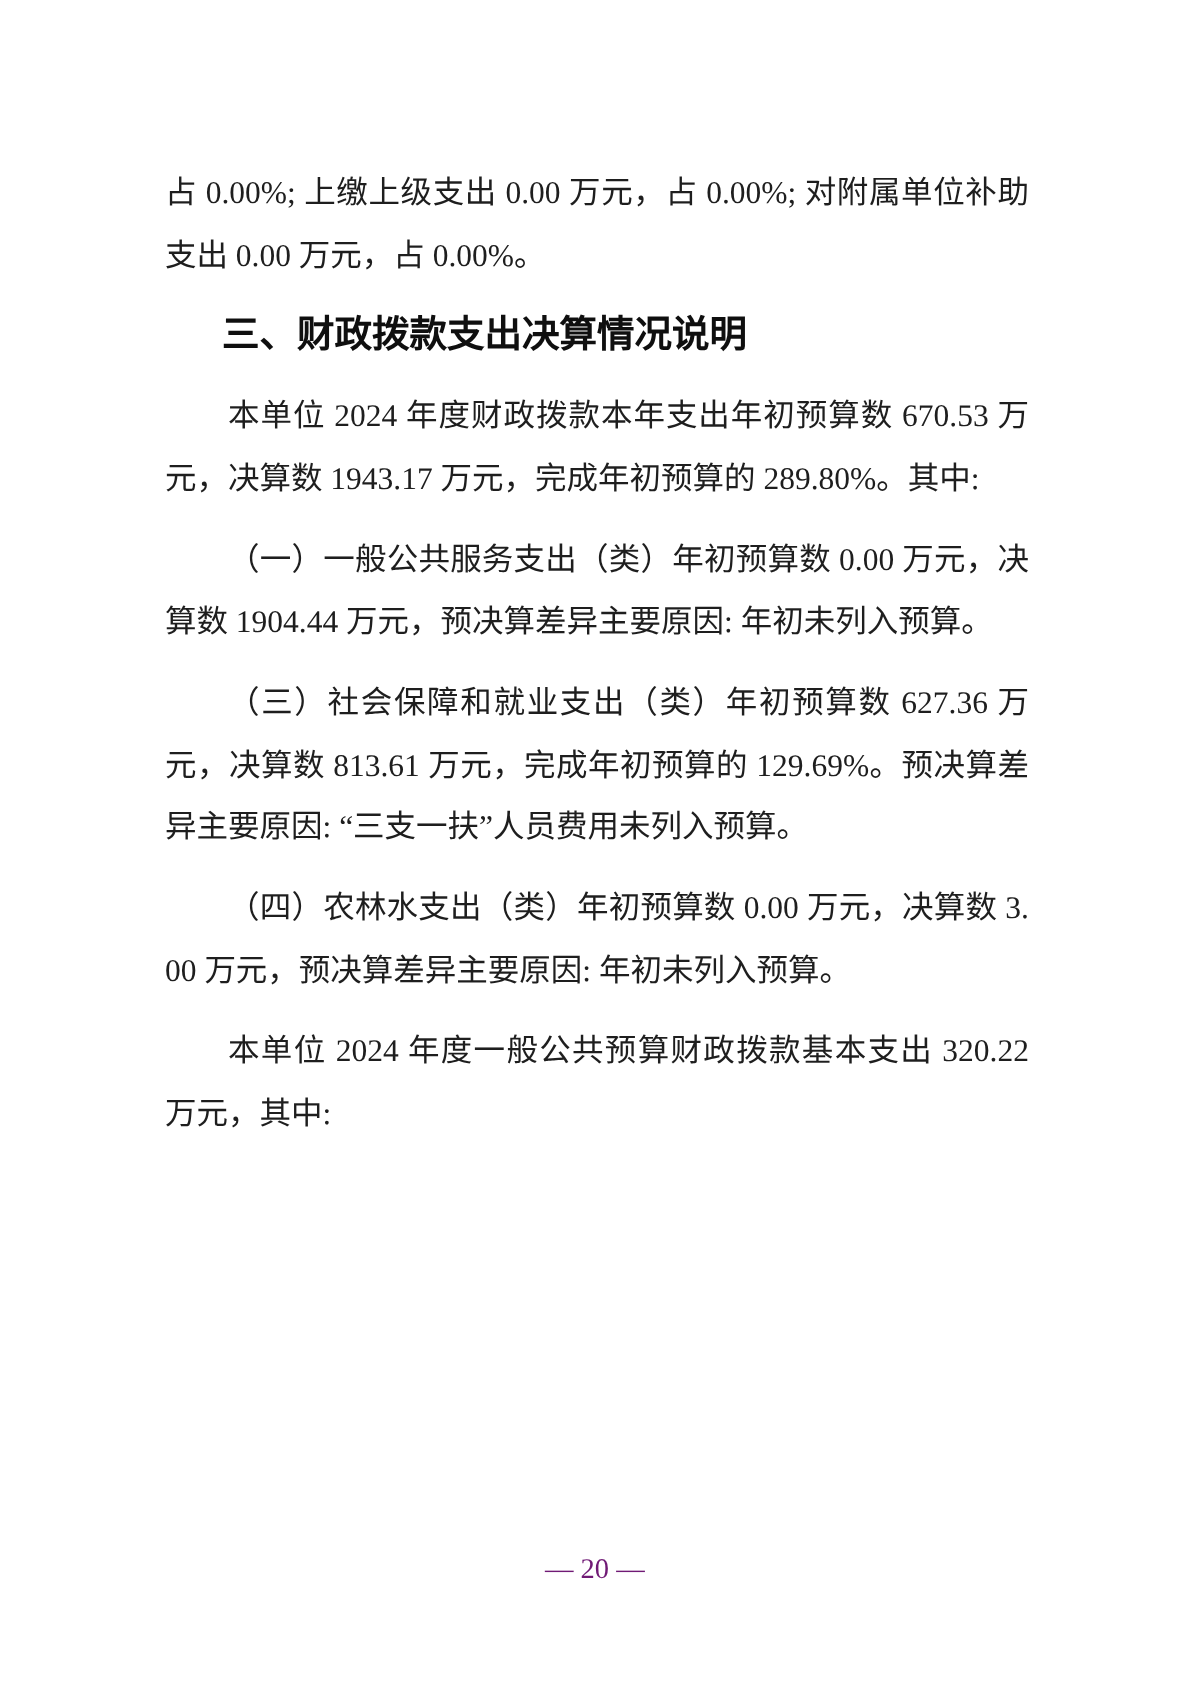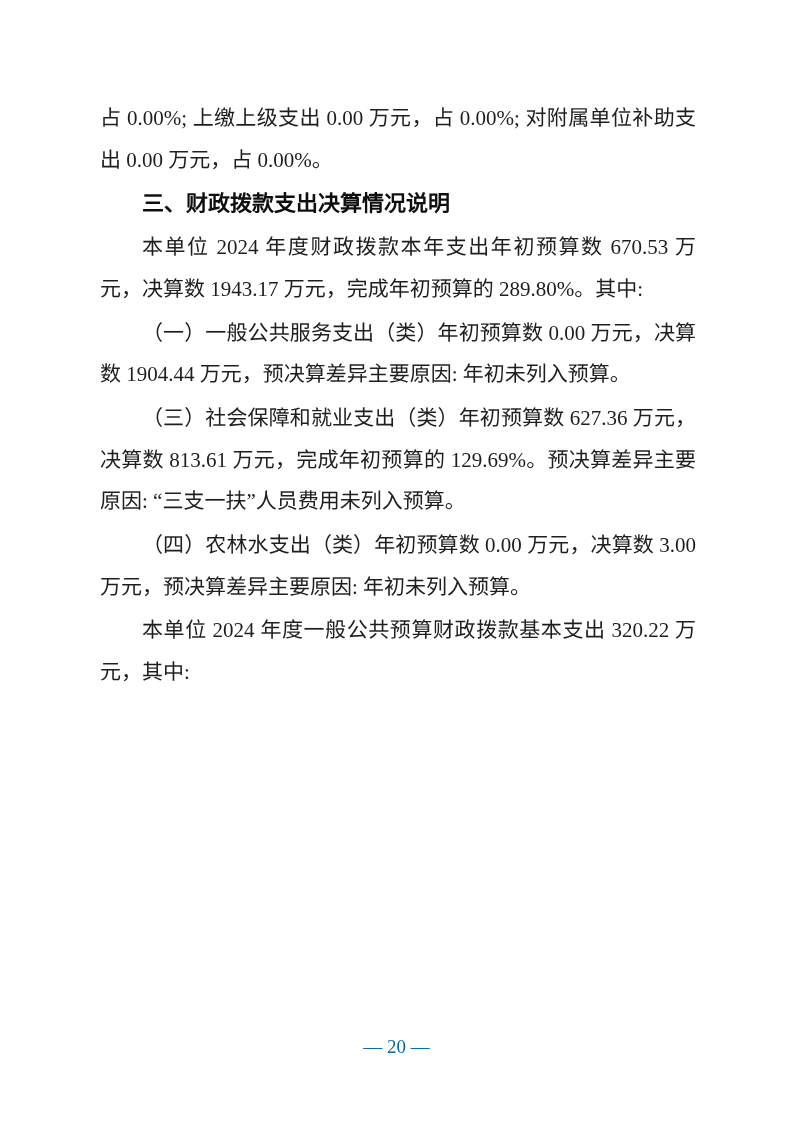--- a/index.html
+++ b/index.html
@@ -16,48 +16,48 @@
     font-family: "Liberation Serif", "DejaVu Serif", serif;
     color: #1e1e1e;
   }
   .content {
     position: absolute;
     left: 98px;
     top: 96px;
     width: 600px;
   }
   .para {
-    margin: 2px;
+    margin: 12px;
     font-size: 21px;
     line-height: 41.7px;
     text-align: justify;
     text-indent: 2em;
     word-break: break-all;
   }
   .para.noindent {
     text-indent: 0;
   }
   .heading {
     margin: 0;
-    font-size: 22px;
+    font-size: 25px;
     line-height: 41.7px;
     font-family: "Liberation Sans", "DejaVu Sans", sans-serif;
     font-weight: 700;
     text-indent: 2em;
     color: #0f0f0f;
   }
   .footer {
     position: absolute;
     left: 0;
     right: 0;
     top: 1032px;
     text-align: center;
     font-size: 19px;
     line-height: 30px;
-    color: #0369a1;
+    color: #701a75;
     font-family: "Liberation Serif", "DejaVu Serif", serif;
   }
 </style>
 </head>
 <body>
 
 <div class="page">
   <div class="content">
     <p class="para noindent">占 0.00%; 上缴上级支出 0.00 万元，占 0.00%; 对附属单位补助支出 0.00 万元，占 0.00%。</p>
     <p class="heading">三、财政拨款支出决算情况说明</p>

